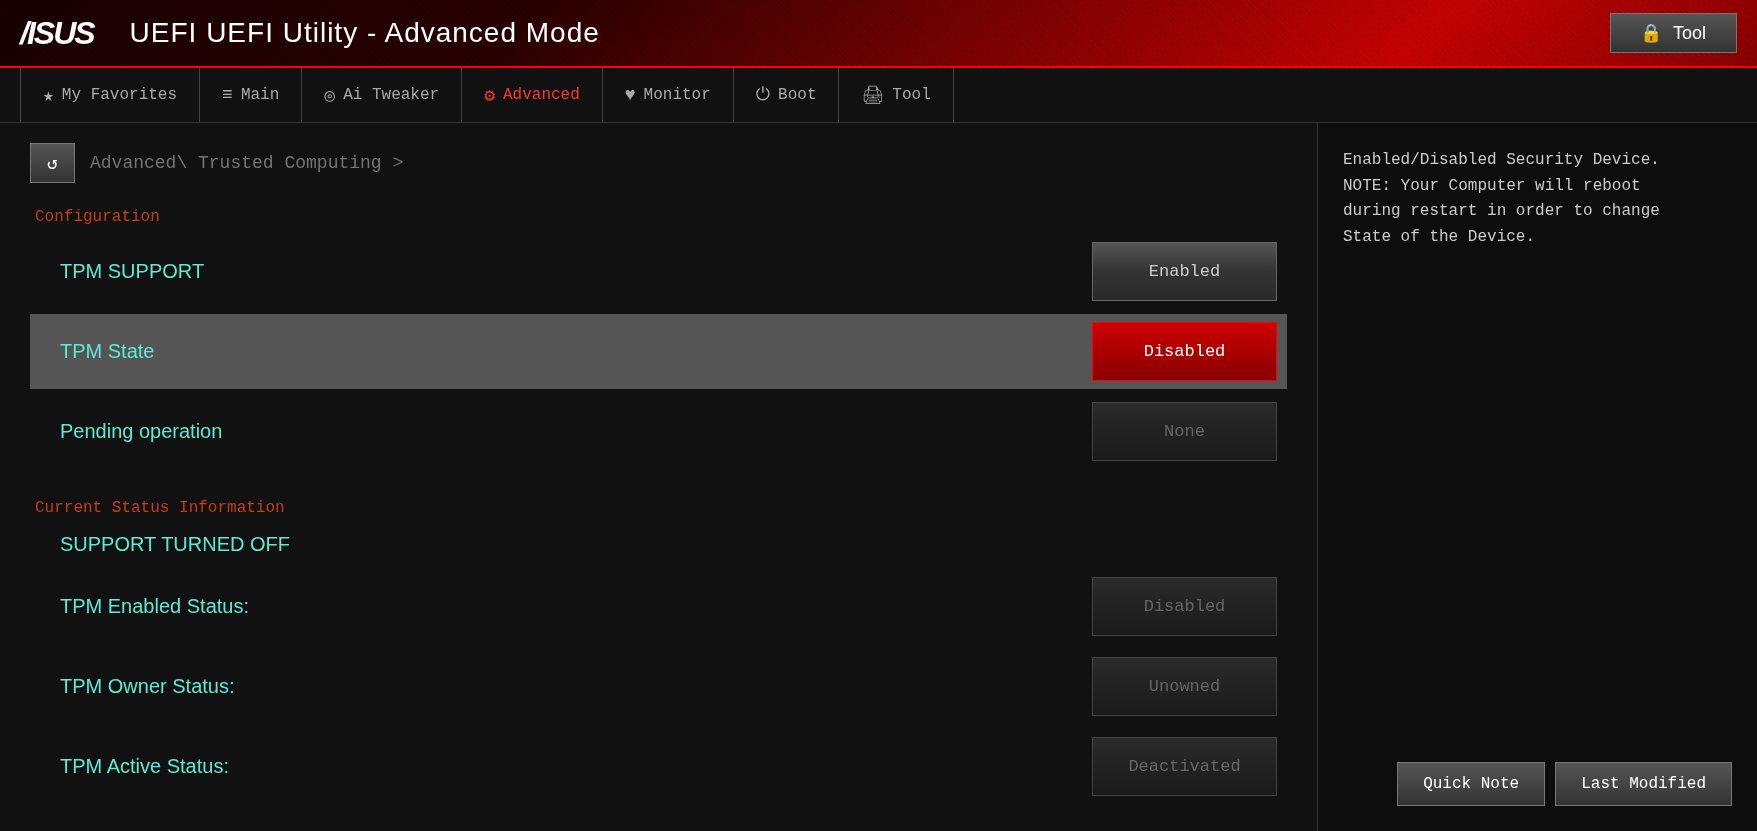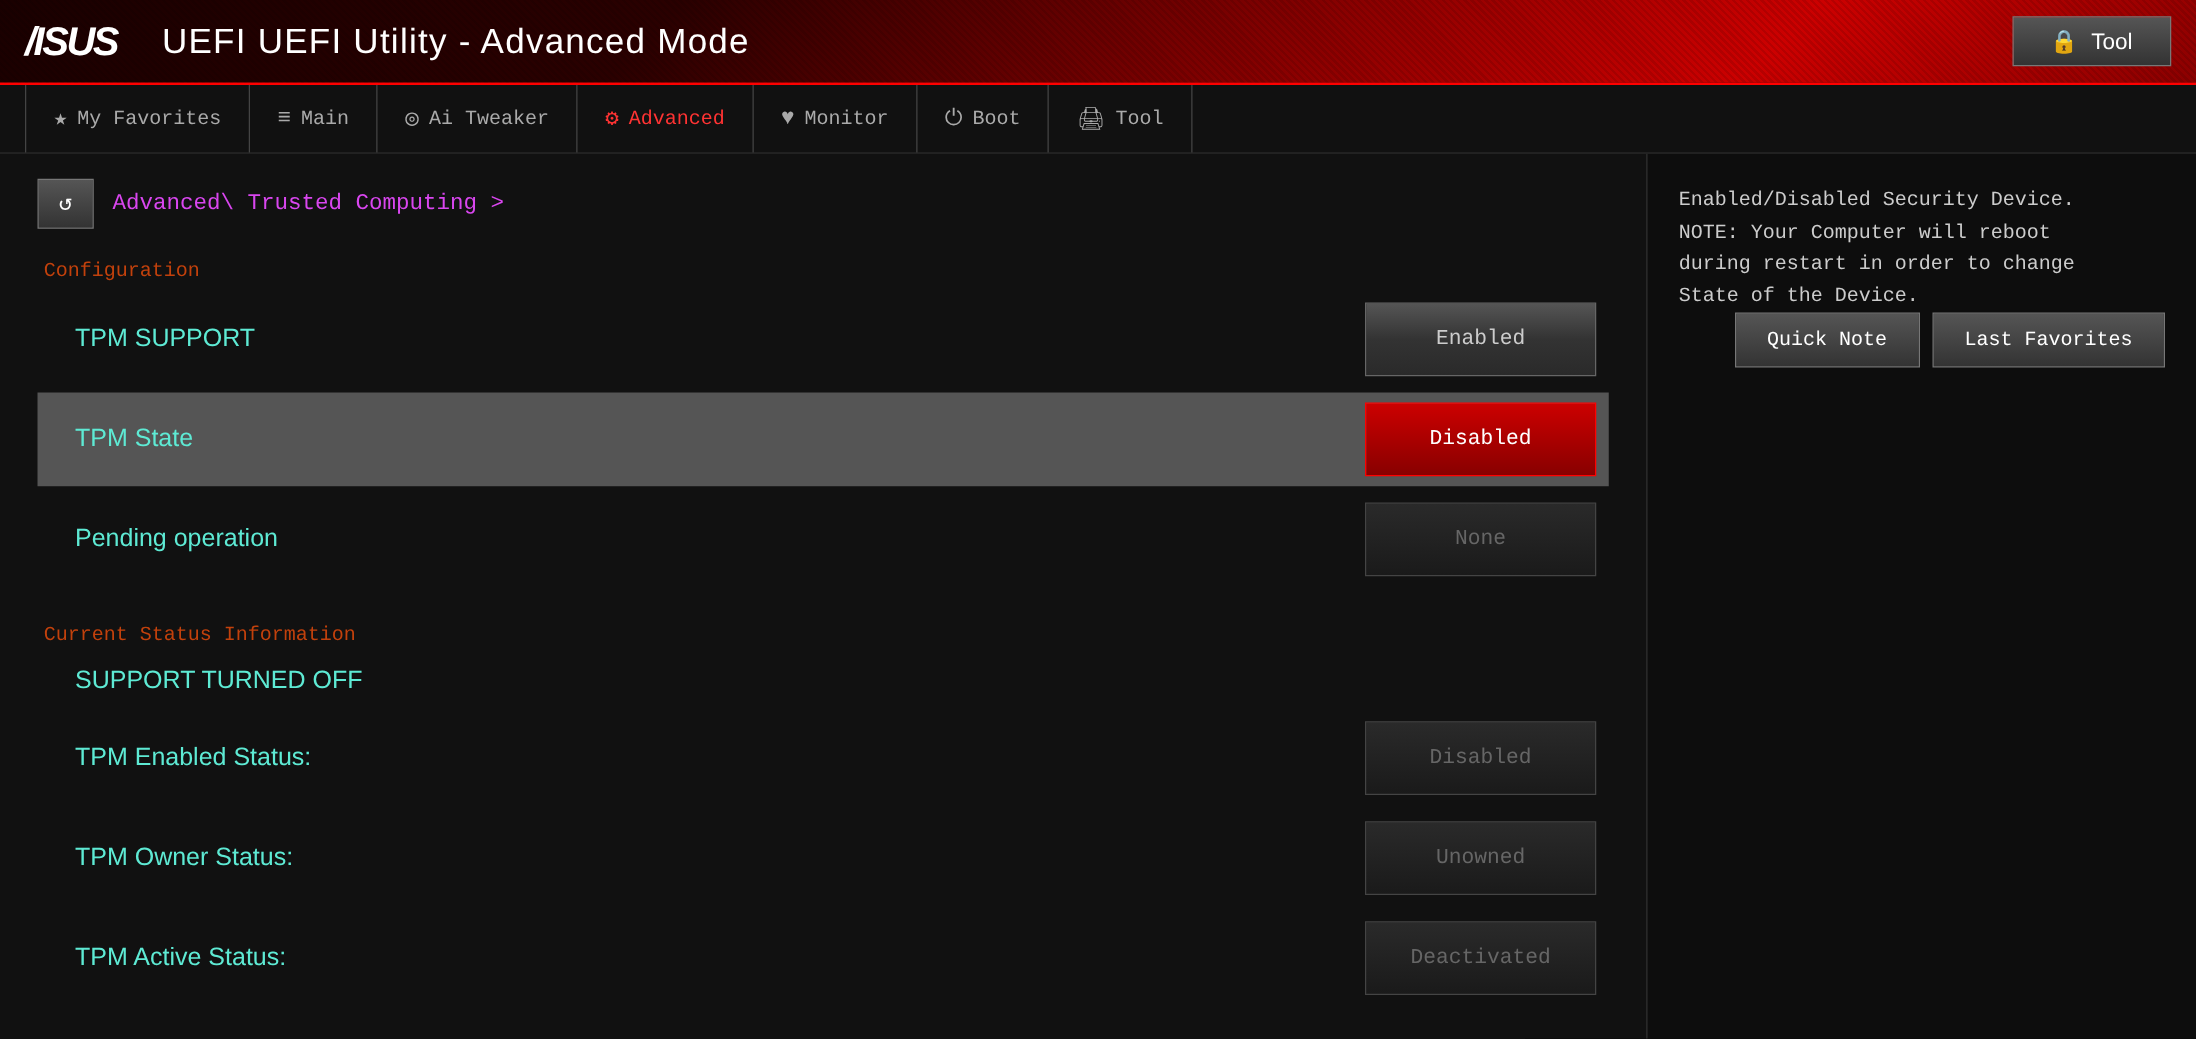--- a/index.html
+++ b/index.html
@@ -142,21 +142,21 @@
       border: 1px solid #777;
       display: flex;
       align-items: center;
       justify-content: center;
       cursor: pointer;
       font-size: 18px;
       color: #fff;
     }
 
     .breadcrumb-text {
-      color: #d946ef;
+      color: #737373;
       font-size: 18px;
       font-family: 'Courier New', monospace;
     }
 
     
     .section-label {
       color: #c2410c;
       font-size: 16px;
       font-family: Liberation Mono, monospace;
       margin-bottom: 8px;
@@ -213,21 +213,21 @@
     }
 
     
     .info-panel {
       width: 440px;
       background: #0d0d0d;
       padding: 25px 25px;
       border-left: 1px solid #333;
       display: flex;
       flex-direction: column;
-      justify-content: flex-start;
+      justify-content: space-between;
     }
 
     .info-text {
       color: #ccc;
       font-size: 16px;
       font-family: 'Courier New', monospace;
       line-height: 1.6;
     }
 
     .bottom-buttons {
@@ -343,16 +343,16 @@
       <div class="setting-label">TPM Active Status:</div>
       <button class="setting-btn dimmed">Deactivated</button>
     </div>
 
   </div>
 
   <div class="info-panel">
     <div class="info-text">Enabled/Disabled Security Device.<br>NOTE: Your Computer will reboot<br>during restart in order to change<br>State of the Device.</div>
     <div class="bottom-buttons">
       <button class="bottom-btn">Quick Note</button>
-      <button class="bottom-btn">Last Favorites</button>
+      <button class="bottom-btn">Last Modified</button>
     </div>
   </div>
 </div>
 
 </body></html>

